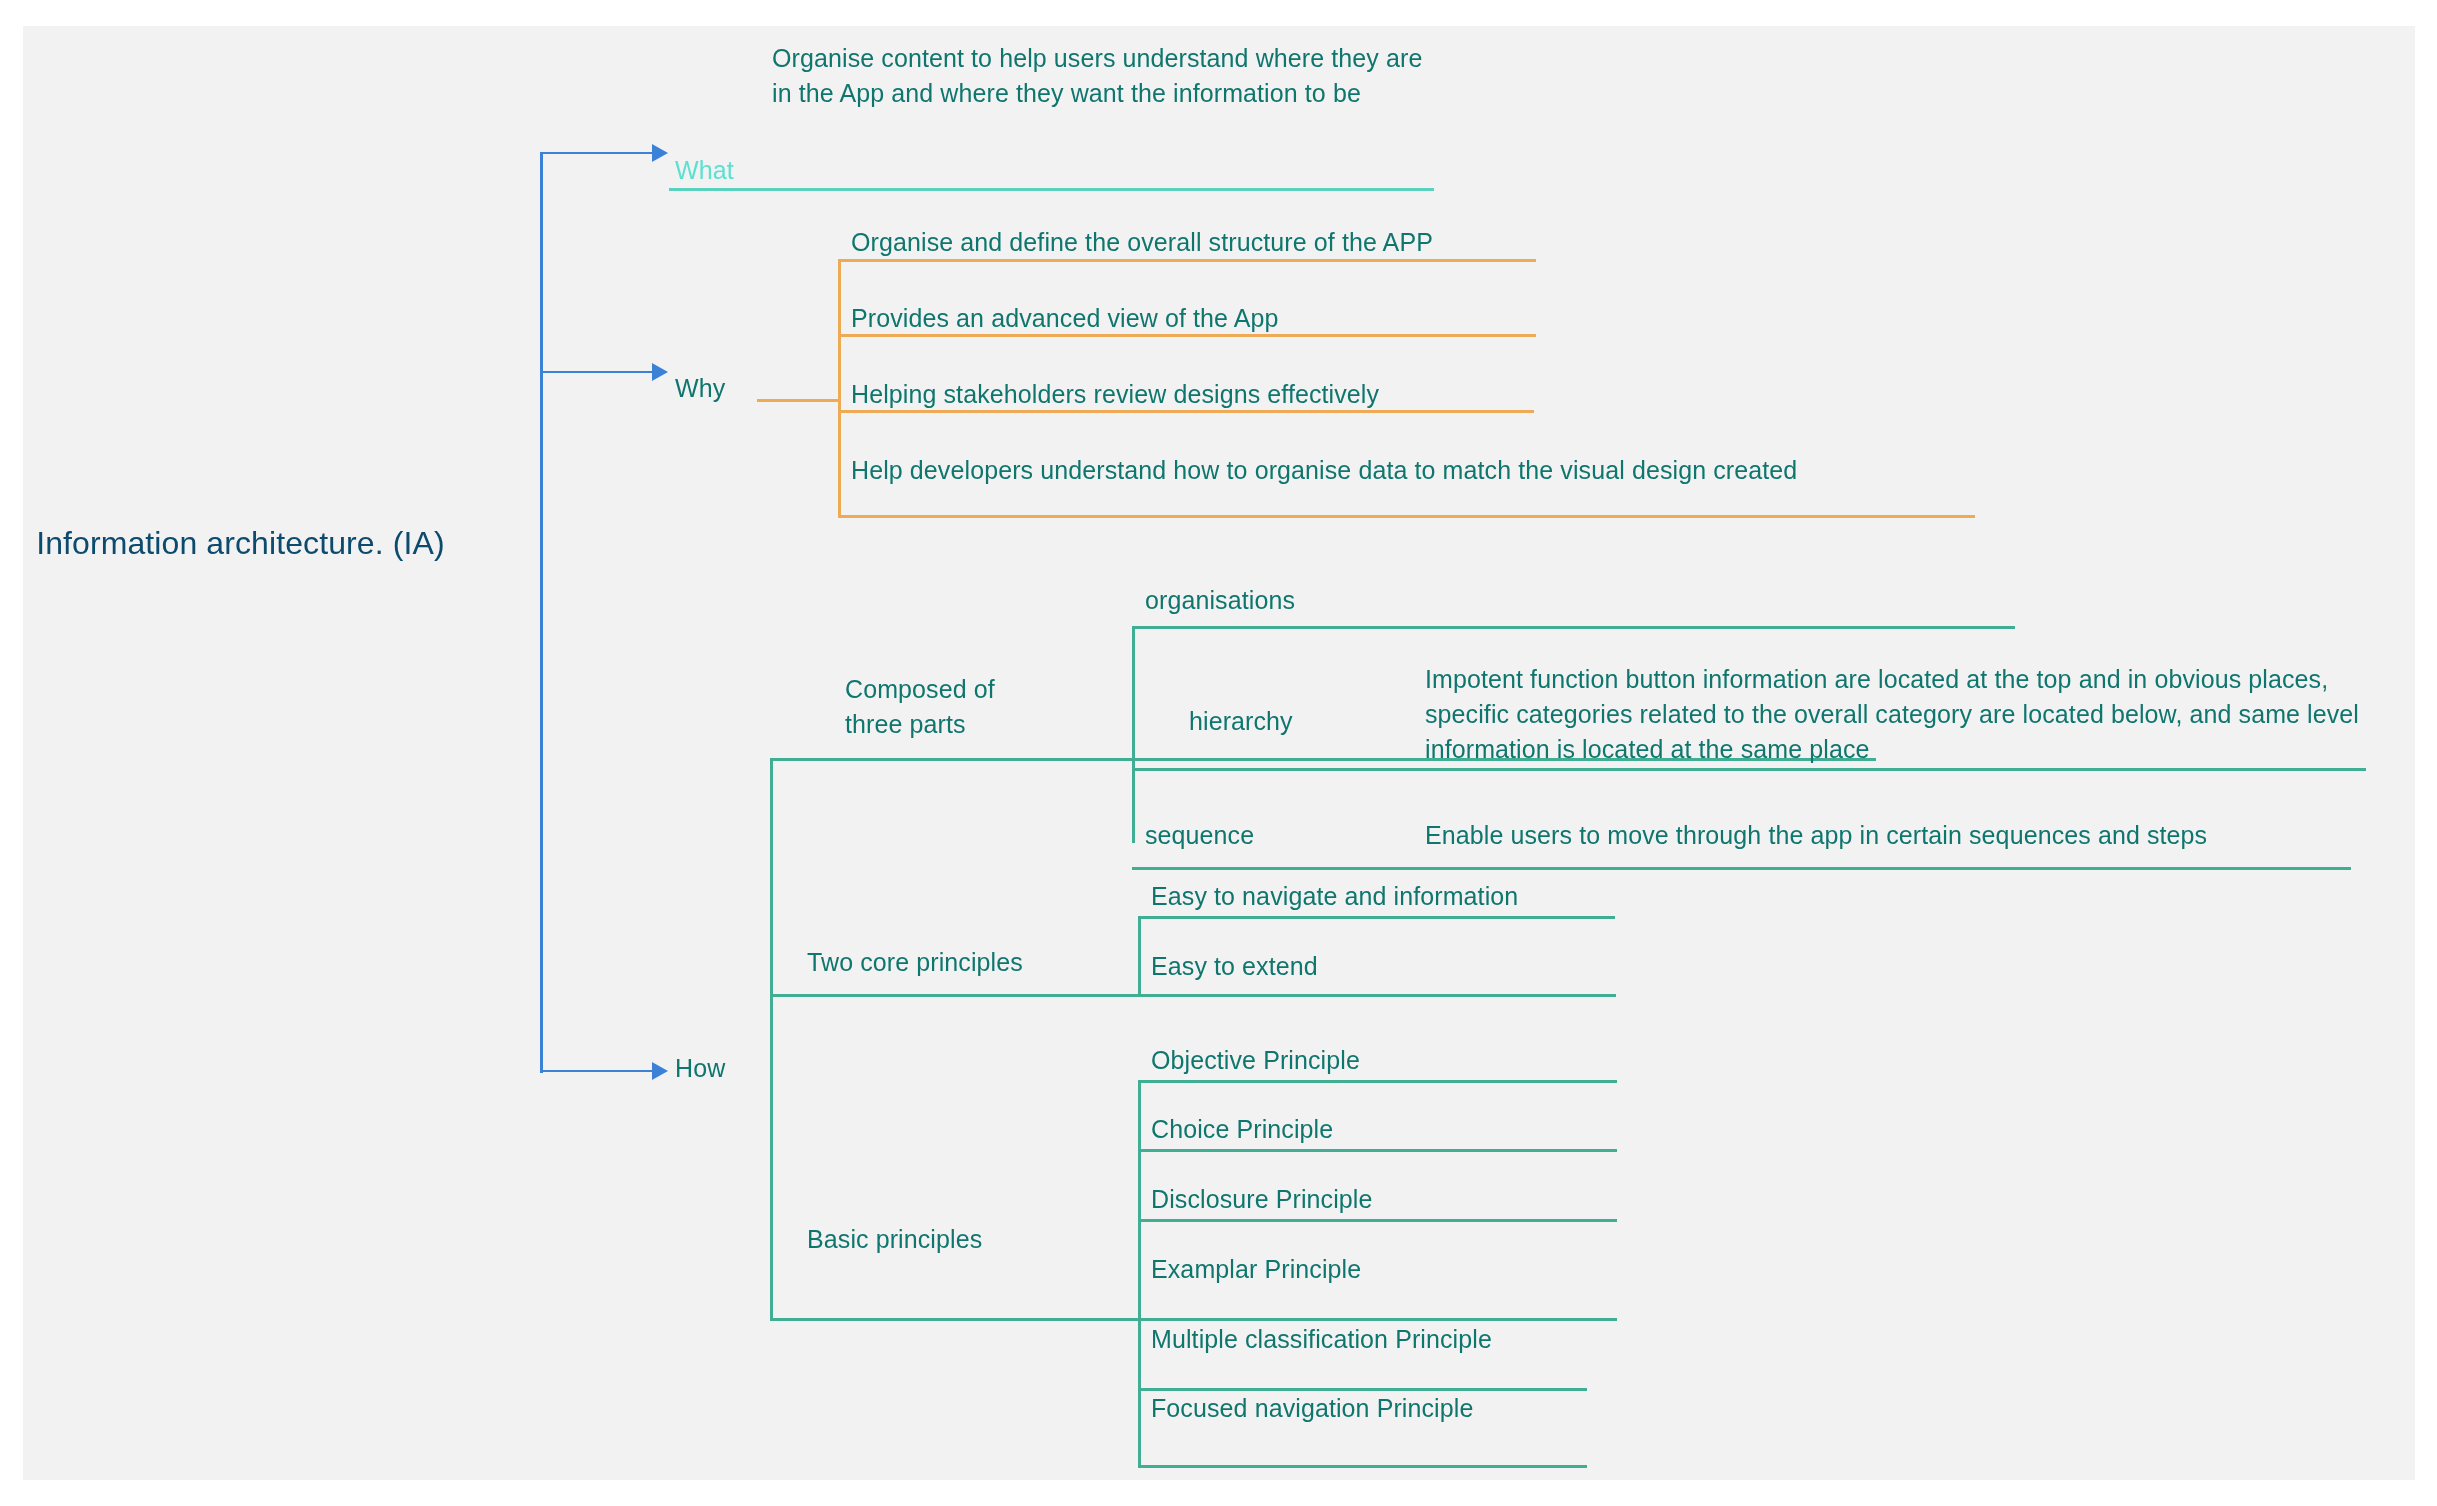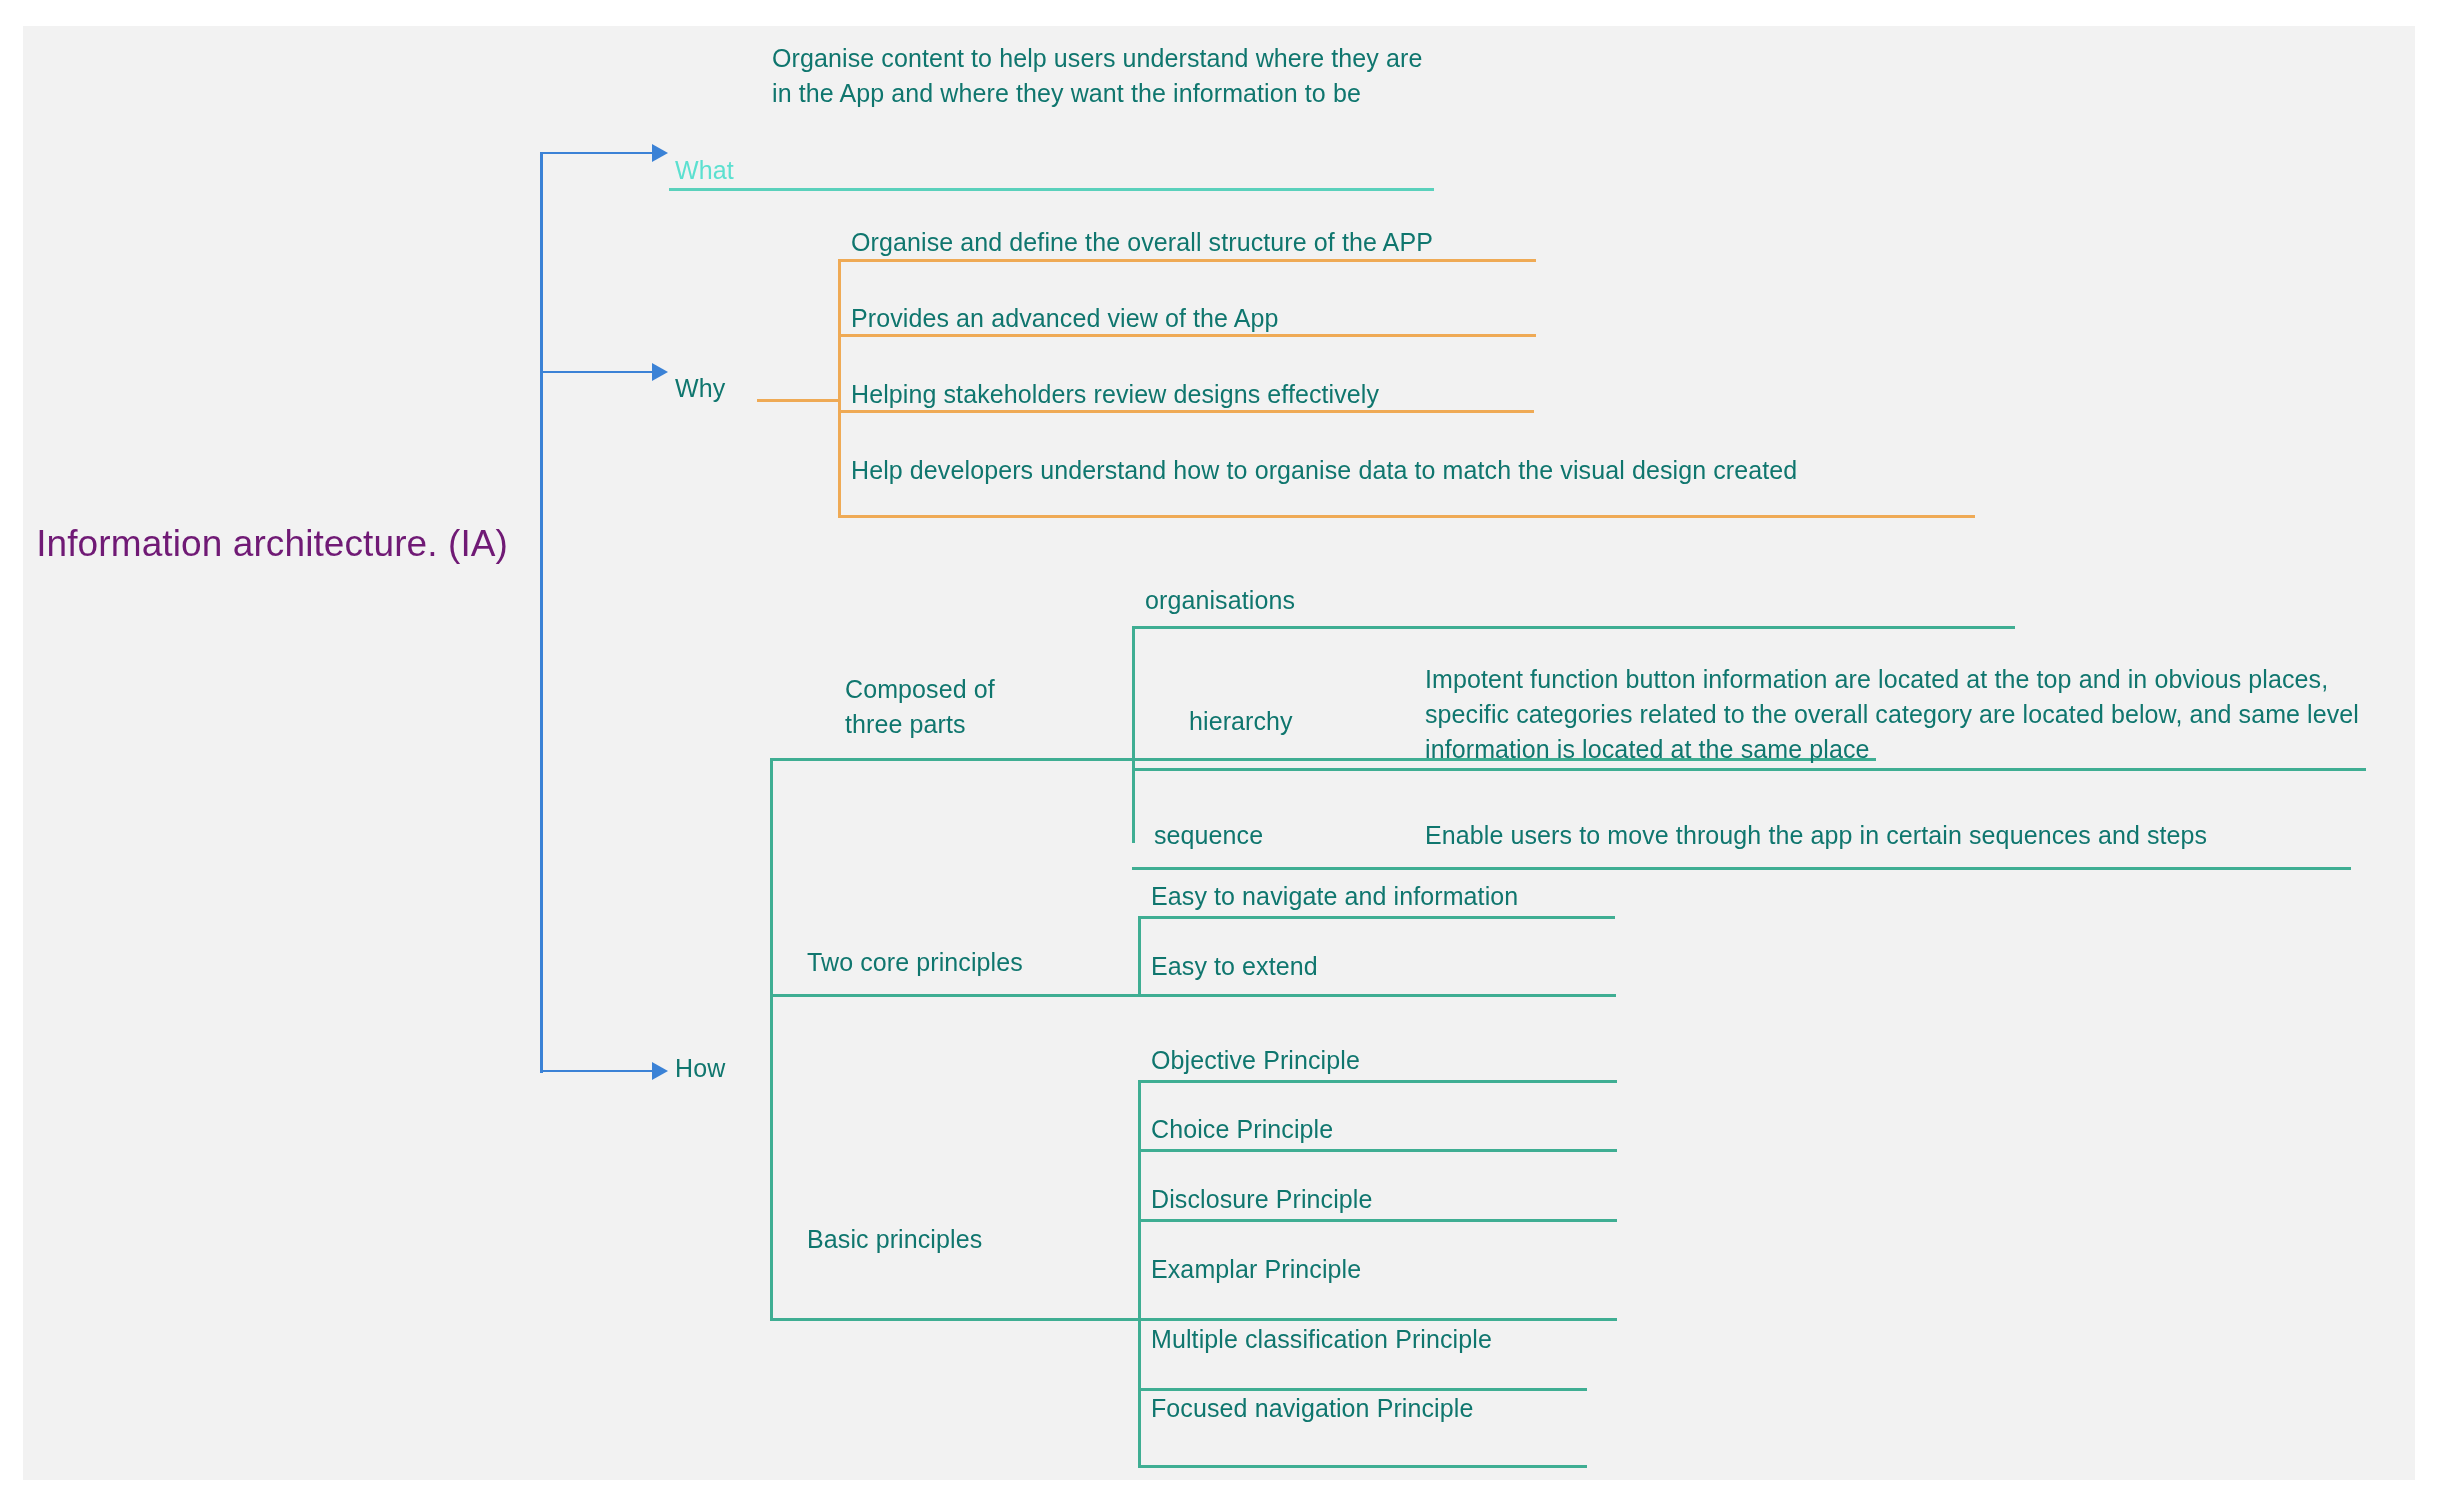--- a/index.html
+++ b/index.html
@@ -26,22 +26,22 @@
   
   .node {
     position: absolute;
     color: #0f766e;
     font-size: 25px;
     line-height: 37px;
     white-space: pre-wrap;
     letter-spacing: 0.1px;
   }
   .node.root {
-    color: #701a75;
-    font-size: 37px;
+    color: #0c4a6e;
+    font-size: 32px;
   }
   .node.what {
     color: #5ce0d0;
   }
   .rule {
     position: absolute;
     height: 0;
     border-top-width: 3.7px;
     border-top-style: solid;
   }
@@ -121,21 +121,21 @@
 
     <div class="vrule green" style="left:1109px; top:600px; height:217px;"></div>
 
     <div class="node" style="left:1122px; top:556px;">organisations</div>
     <div class="rule green" style="left:1109px; top:600px; width:883px;"></div>
 
     <div class="node" style="left:1122px; top:677px;margin-left:44px;">hierarchy</div>
     <div class="node" style="left:1402px; top:636px; width:944px; line-height:35px;">Impotent function button information are located at the top and in obvious places, specific categories related to the overall category are located below, and same level information is located at the same place</div>
     <div class="rule green" style="left:1109px; top:742px; width:1234px;"></div>
 
-    <div class="node" style="left:1122px; top:791px;margin-left:9px;">sequence</div>
+    <div class="node" style="left:1122px; top:791px;">sequence</div>
     <div class="node" style="left:1402px; top:791px;">Enable users to move through the app in certain sequences and steps</div>
     <div class="rule green" style="left:1109px; top:841px; width:1219px;"></div>
 
     <div class="node" style="left:784px; top:918px;">Two core principles</div>
     <div class="rule green" style="left:747px; top:968px; width:846px;"></div>
 
     <div class="vrule green" style="left:1115px; top:890px; height:81px;"></div>
 
     <div class="node" style="left:1128px; top:852px;">Easy to navigate and information</div>
     <div class="rule green" style="left:1115px; top:890px; width:477px;"></div>

